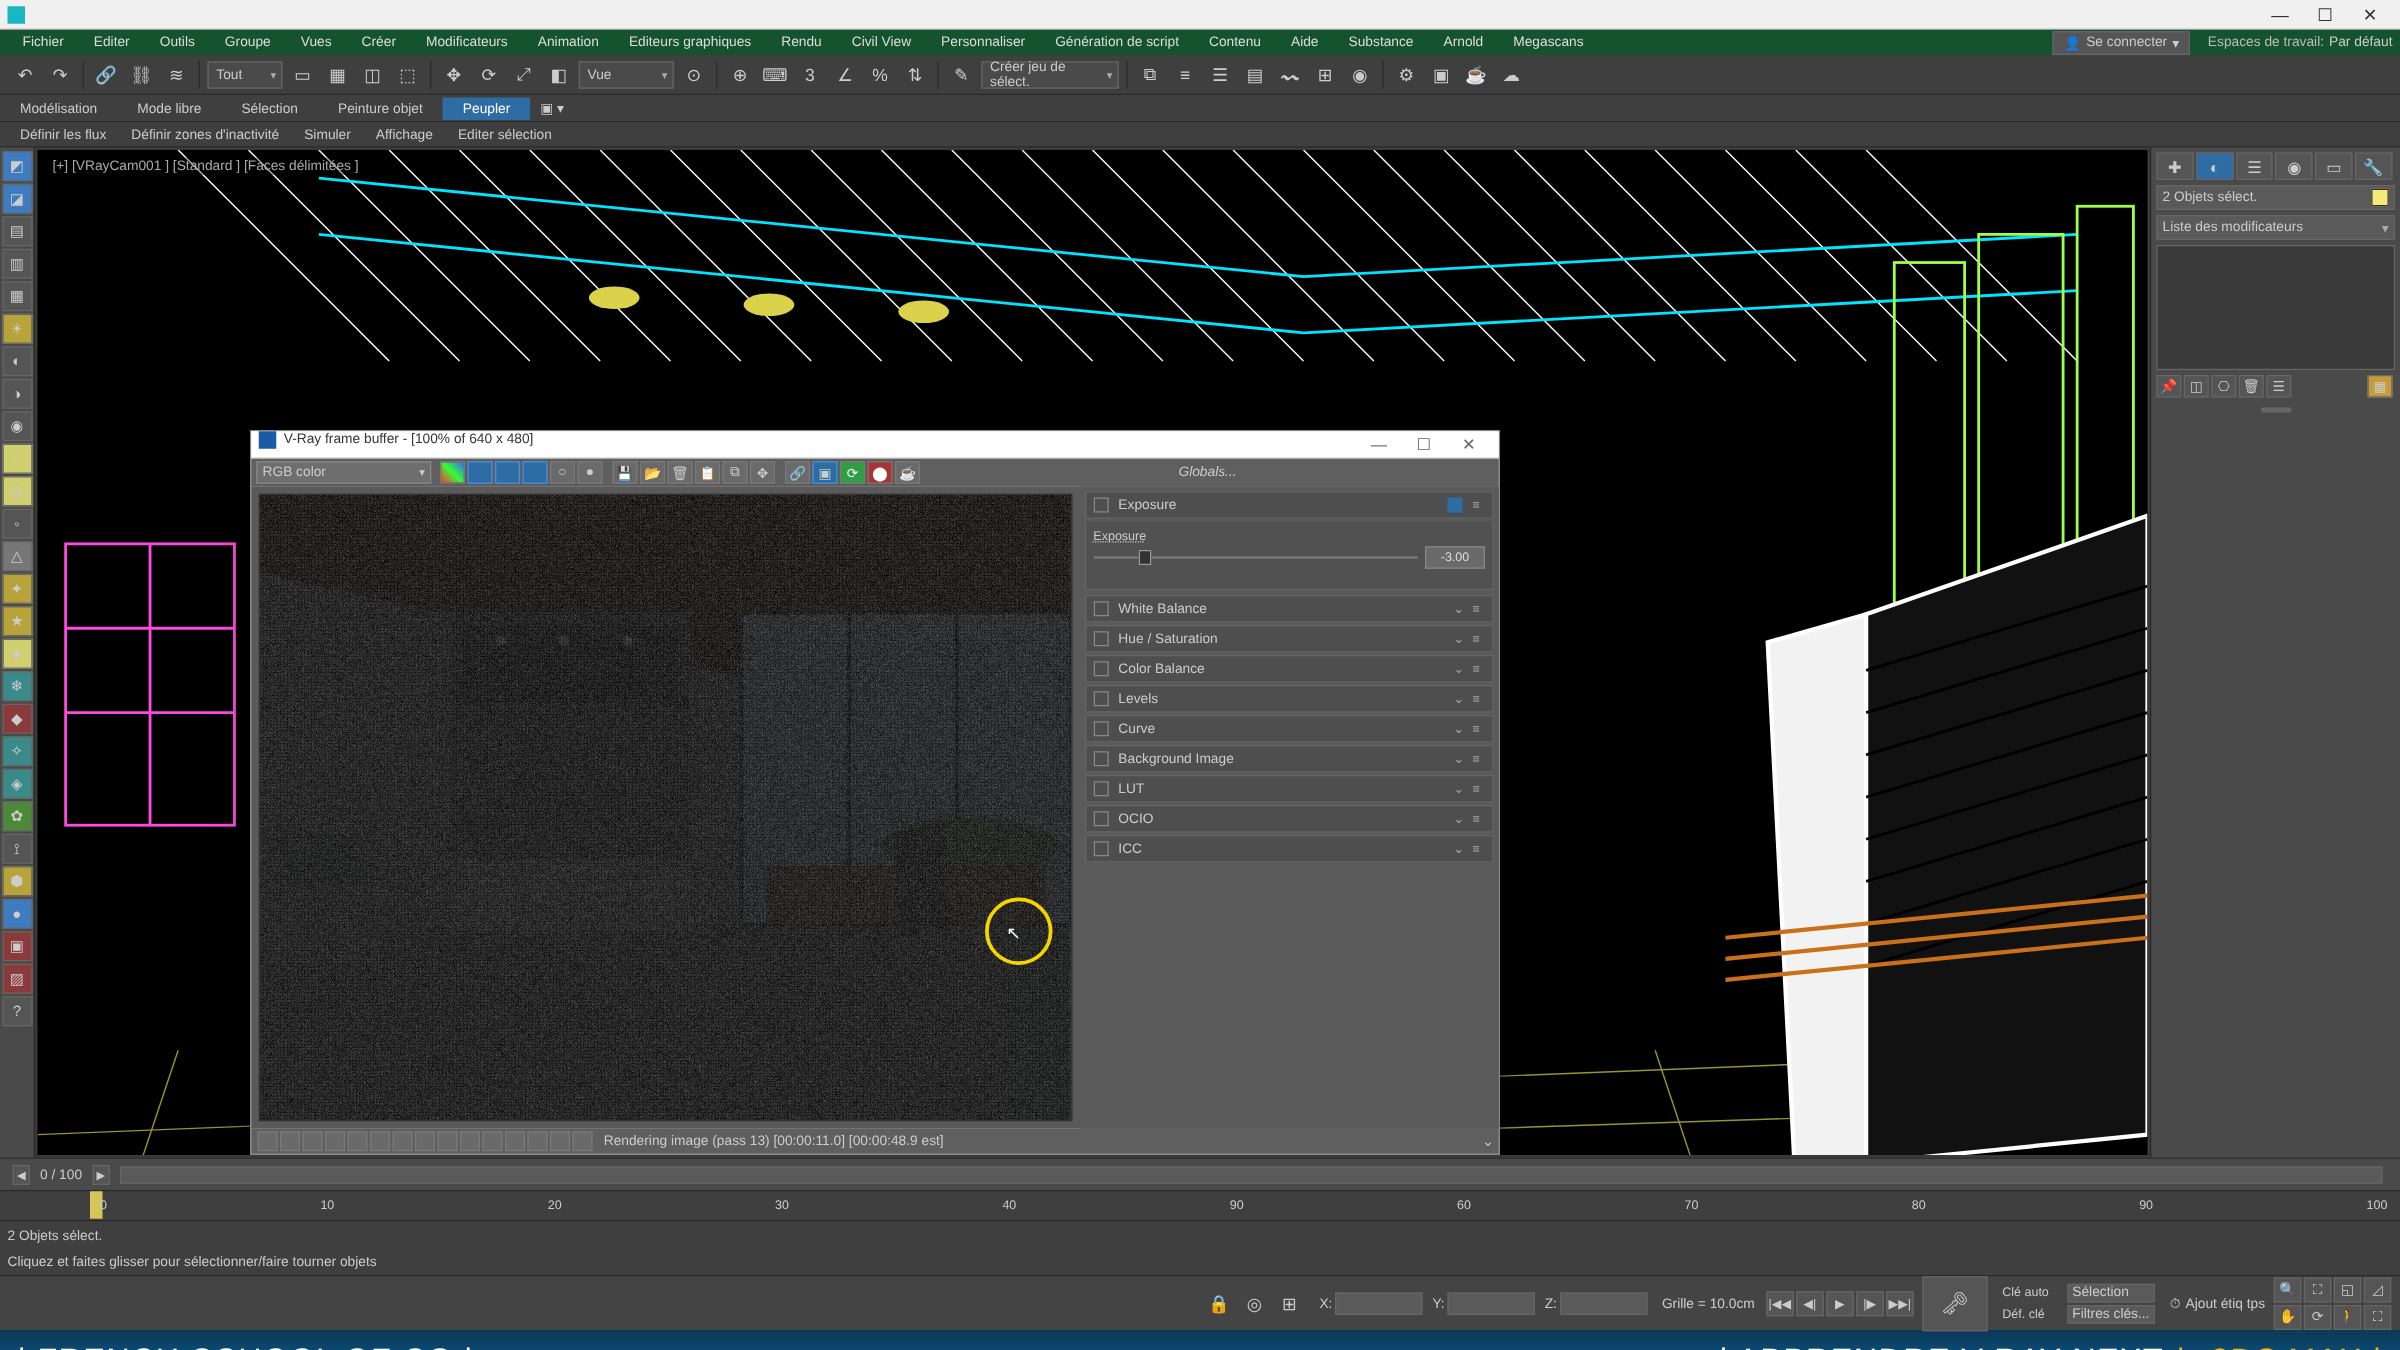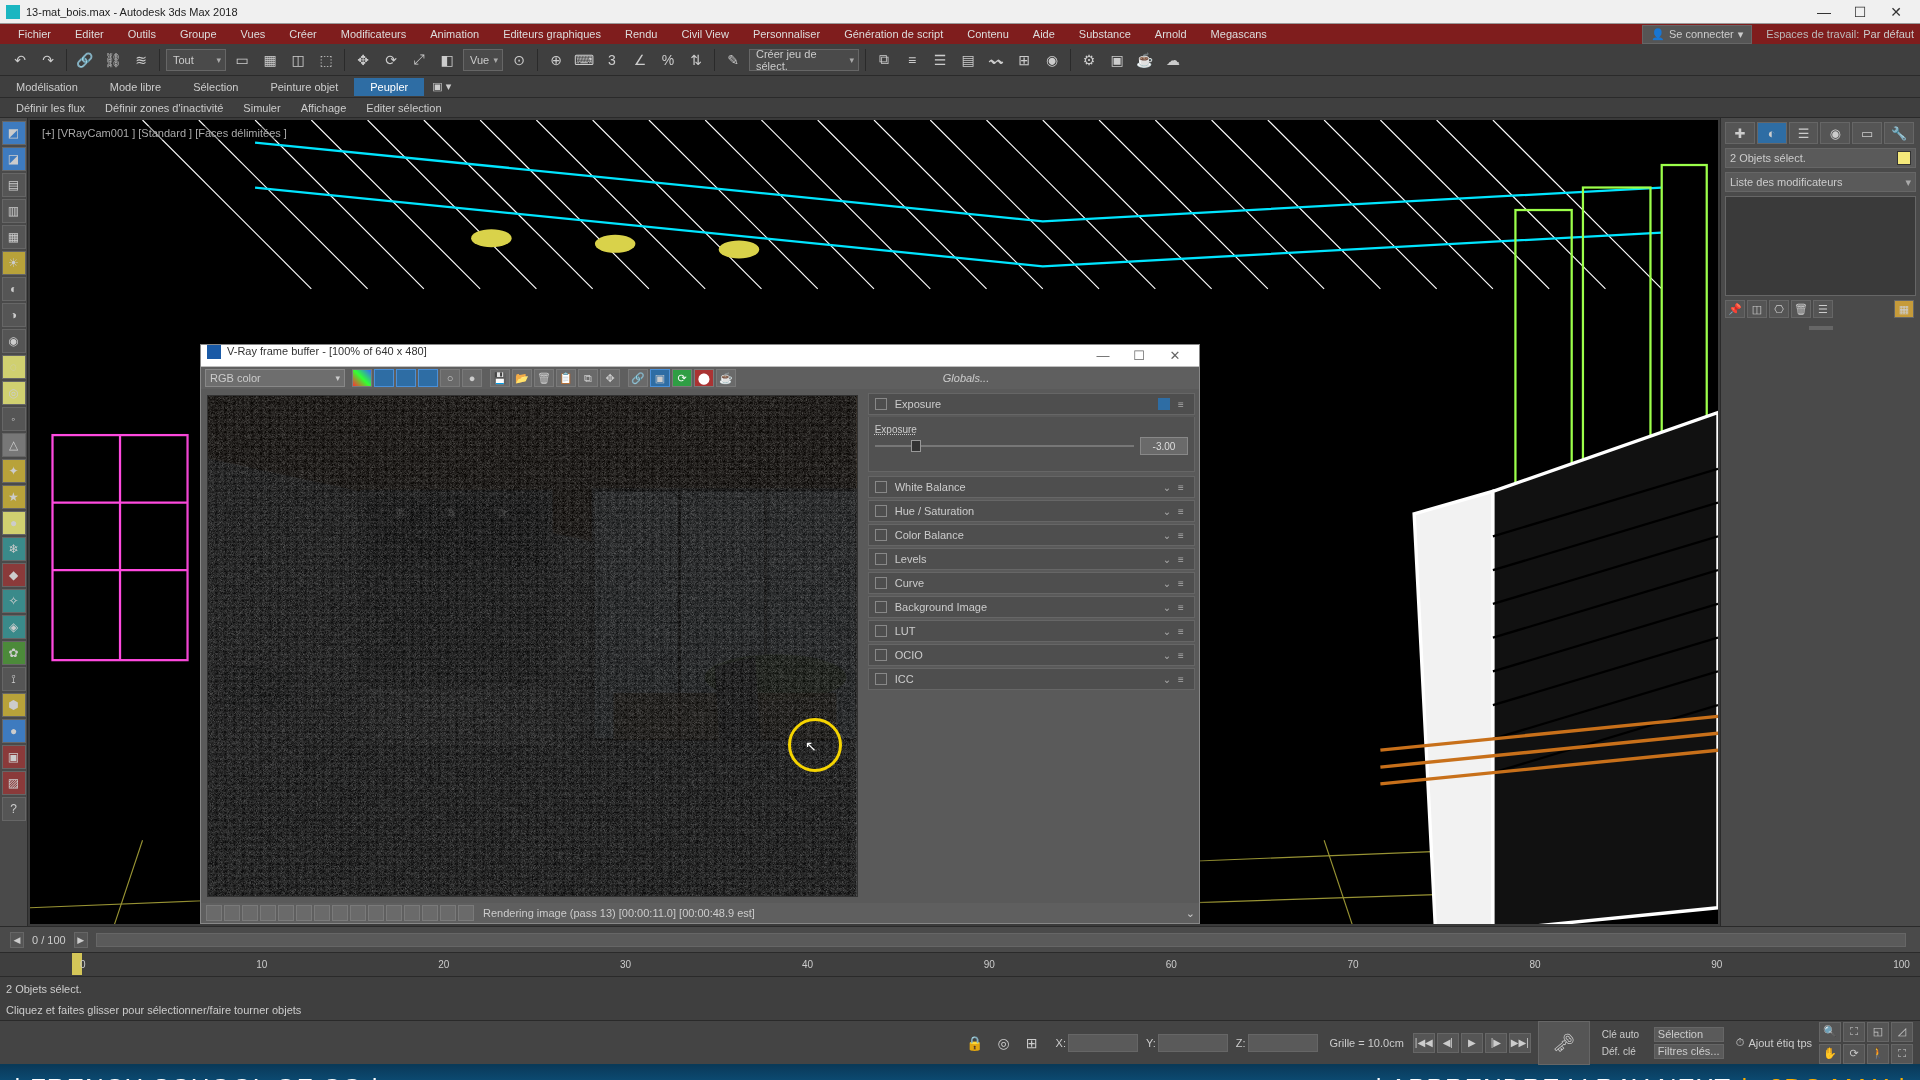--- a/index.html
+++ b/index.html
@@ -4,35 +4,35 @@
 <style>
 *{margin:0;padding:0;box-sizing:border-box;font-family:"Segoe UI",Tahoma,sans-serif;user-select:none}
 html,body{width:1920px;height:1080px;overflow:hidden;background:#3a3a3a;color:#ccc;font-size:11px}
 
 .titlebar{height:24px;background:#f0f0f0;color:#222;display:flex;align-items:center;padding:0 6px;border-bottom:1px solid #999}
 .titlebar .appicon{width:14px;height:14px;background:#1bb6c1;margin-right:6px}
 .titlebar .title{flex:1}
 .wincontrols{margin-left:auto;display:flex}
 .wincontrols .btn{width:36px;height:22px;display:flex;align-items:center;justify-content:center;color:#333;font-size:14px}
 
-.menubar{height:20px;background:#7f1d1d;display:flex;align-items:center;padding:0 6px}
+.menubar{height:20px;background:#14532d;display:flex;align-items:center;padding:0 6px}
 .menubar .mi{padding:2px 12px;color:#ddd}
 .menubar .right{margin-left:auto;display:flex;align-items:center}
 .signin{background:#555;padding:2px 8px;display:flex;align-items:center;border:1px solid #666}
 .signin .arrow{margin-left:4px}
 .wslabel{margin-left:14px;color:#bbb}
 .wsval{margin-left:4px}
 
 .maintb{height:32px;background:#3f3f3f;display:flex;align-items:center;padding:0 6px;border-bottom:1px solid #2a2a2a}
 .tbbtn{width:24px;height:24px;margin:0 2px;display:flex;align-items:center;justify-content:center;color:#ccc;font-size:14px;border:1px solid transparent}
 .tbsep{width:1px;height:22px;background:#2a2a2a;margin:0 4px}
 .dropdown{height:22px;background:#4a4a4a;border:1px solid #666;padding:0 18px 0 6px;display:flex;align-items:center;position:relative;margin:0 2px}
 .dropdown::after{content:"▾";position:absolute;right:4px;font-size:9px;color:#aaa}
 .dd-tout{width:60px}
-.dd-vue{width:40px}
+.dd-vue{width:76px}
 .dd-sel{width:110px}
 
 .ribbon{height:22px;background:#3f3f3f;display:flex;align-items:center;border-bottom:1px solid #2a2a2a}
 .ribbon .rtab{padding:3px 16px;color:#ccc}
 .ribbon .rtab.active{background:#2e6da4;color:#fff}
 .ribbon .arrow{padding:3px 8px}
 
 .subribbon{height:20px;background:#3f3f3f;display:flex;align-items:center;padding:0 6px;border-bottom:1px solid #2a2a2a}
 .subribbon .item{padding:2px 10px;color:#ccc}
 
@@ -141,25 +141,20 @@
 .banner .r{margin-left:auto;display:flex;align-items:center}
 .banner .p1{color:#fff}
 .banner .p2{color:#ffb000;margin-left:10px}
 .banner .bar{color:#ffb000;margin:0 10px}
 </style>
 </head>
 <body>
 
 <div class="titlebar">
   <span class="appicon"></span>
-  <span class="title">
-    <span>13-mat_bois.max</span>
-    -
-    <span>Autodesk 3ds Max 2018</span>
-  </span>
   <div class="wincontrols">
     <div class="btn">—</div>
     <div class="btn">☐</div>
     <div class="btn">✕</div>
   </div>
 </div>
 
 <div class="menubar">
   <span class="mi">Fichier</span>
   <span class="mi">Editer</span>

